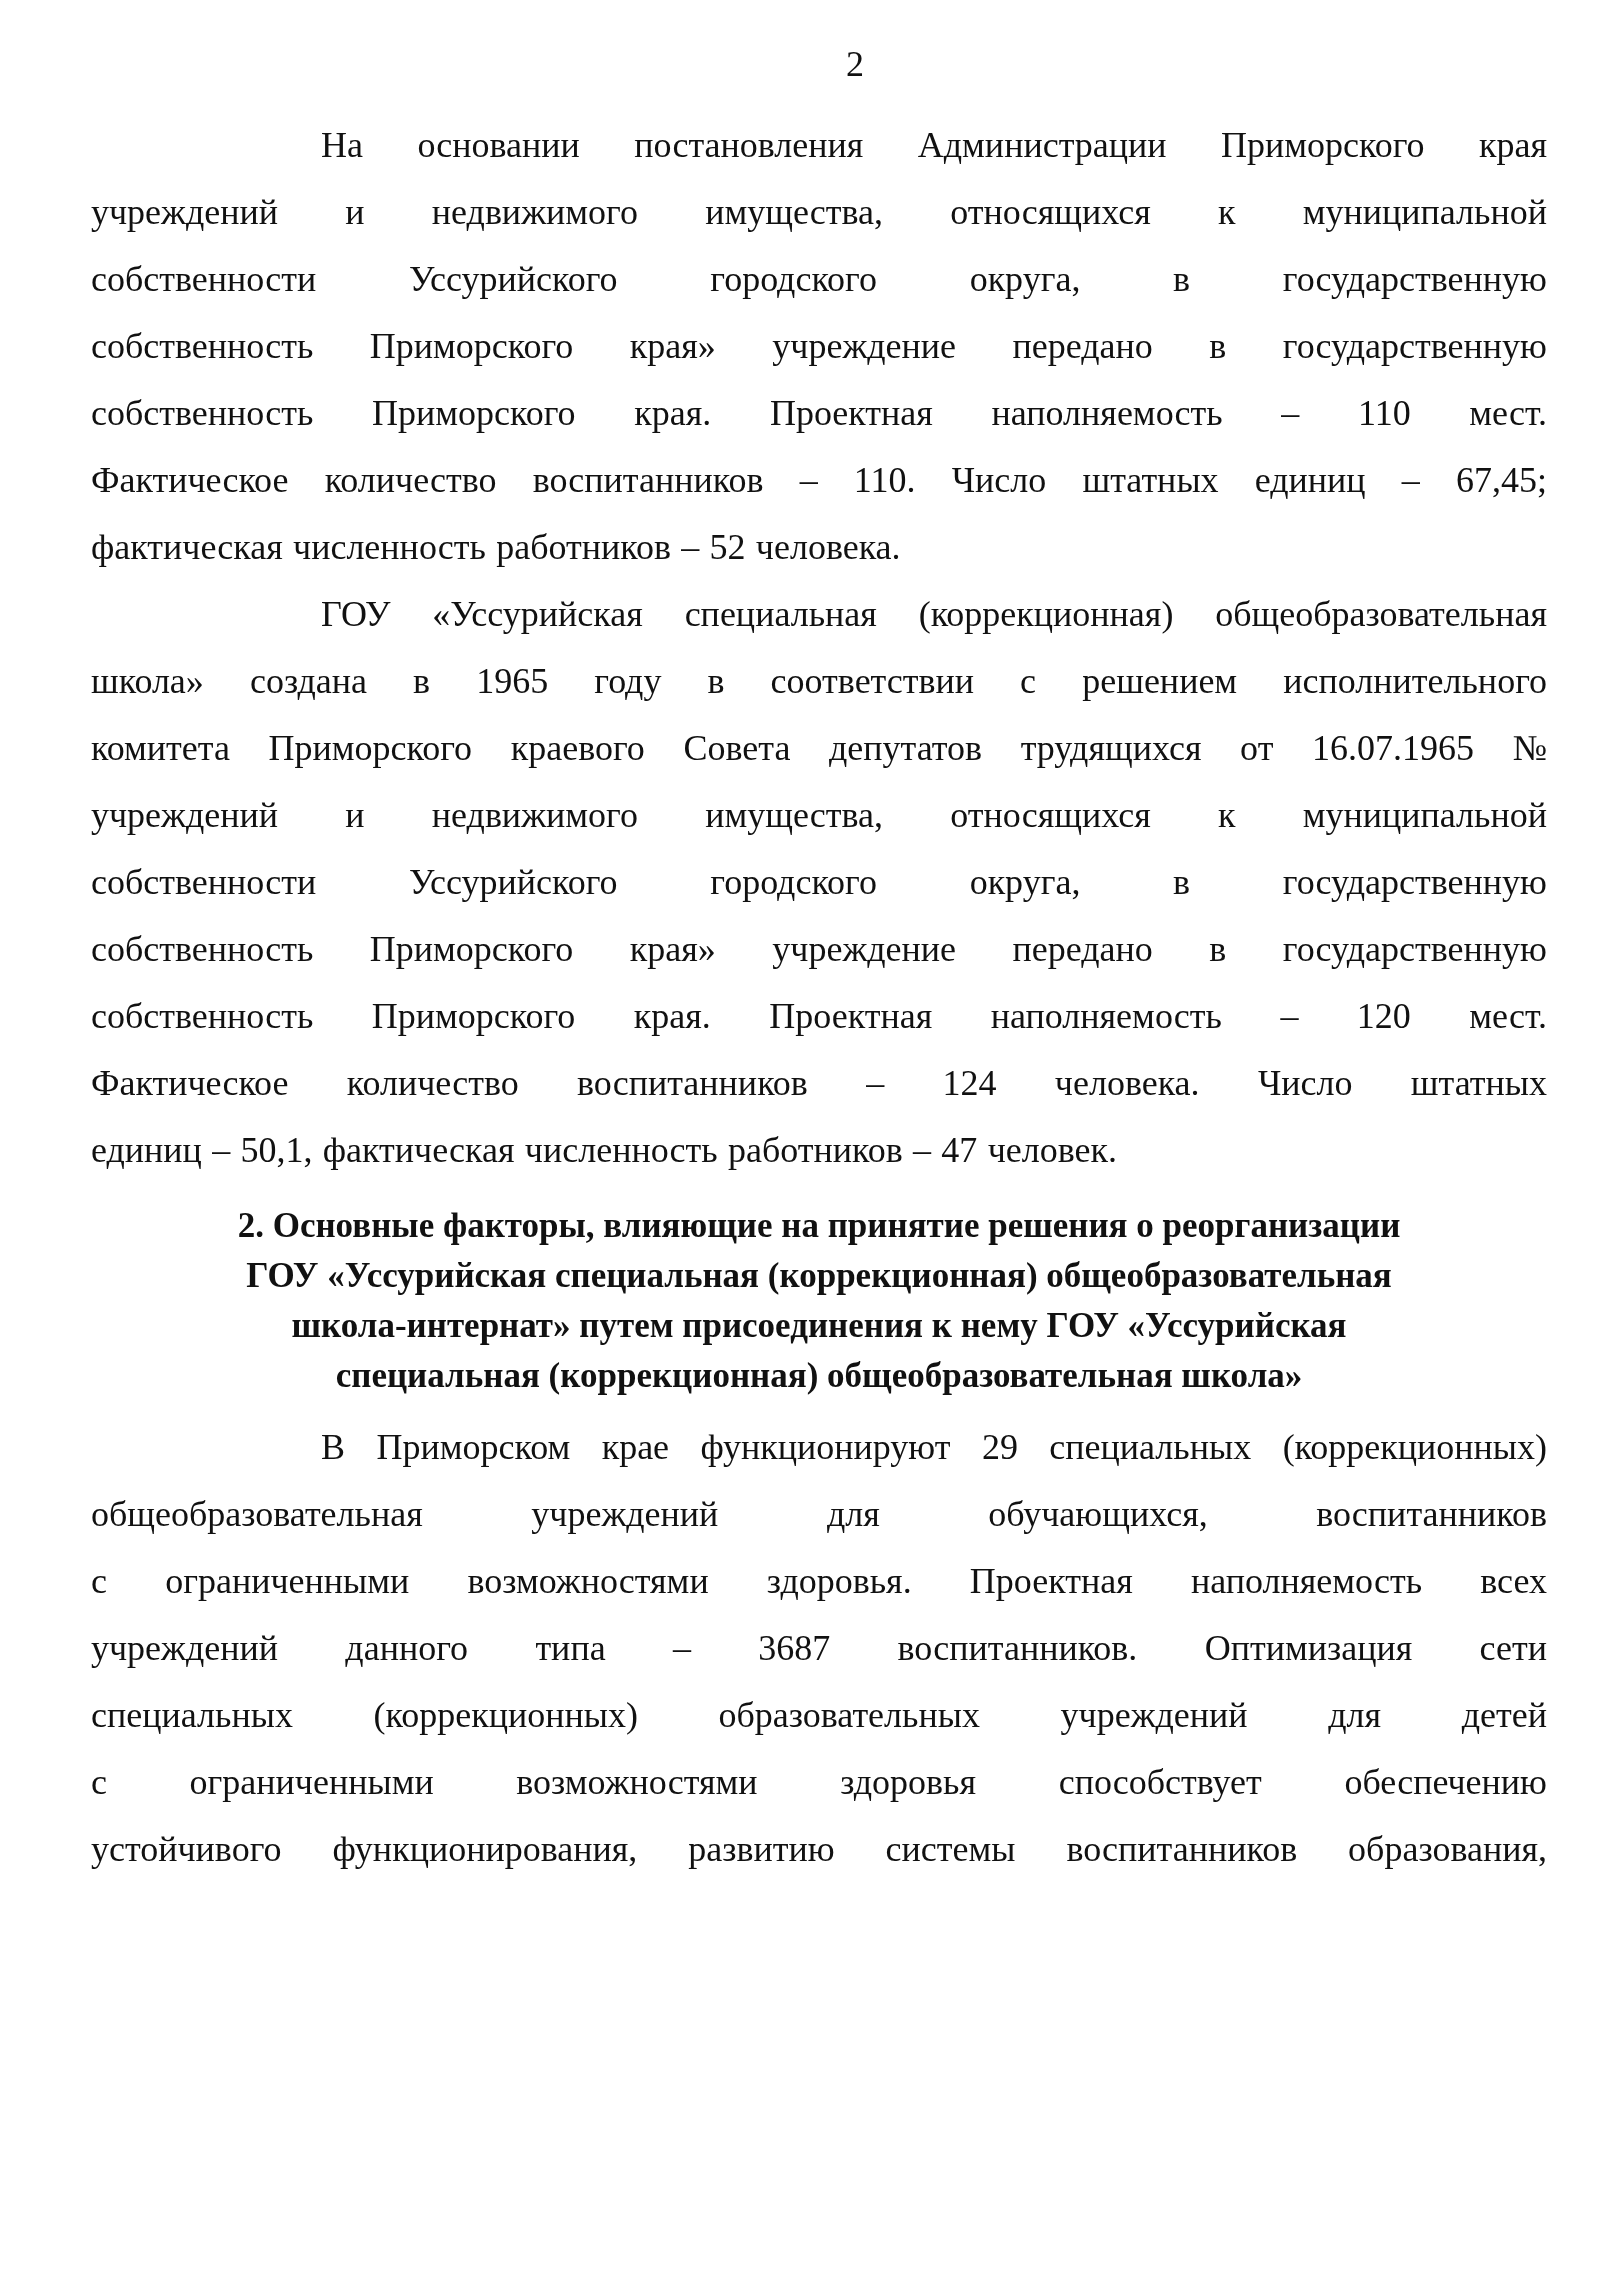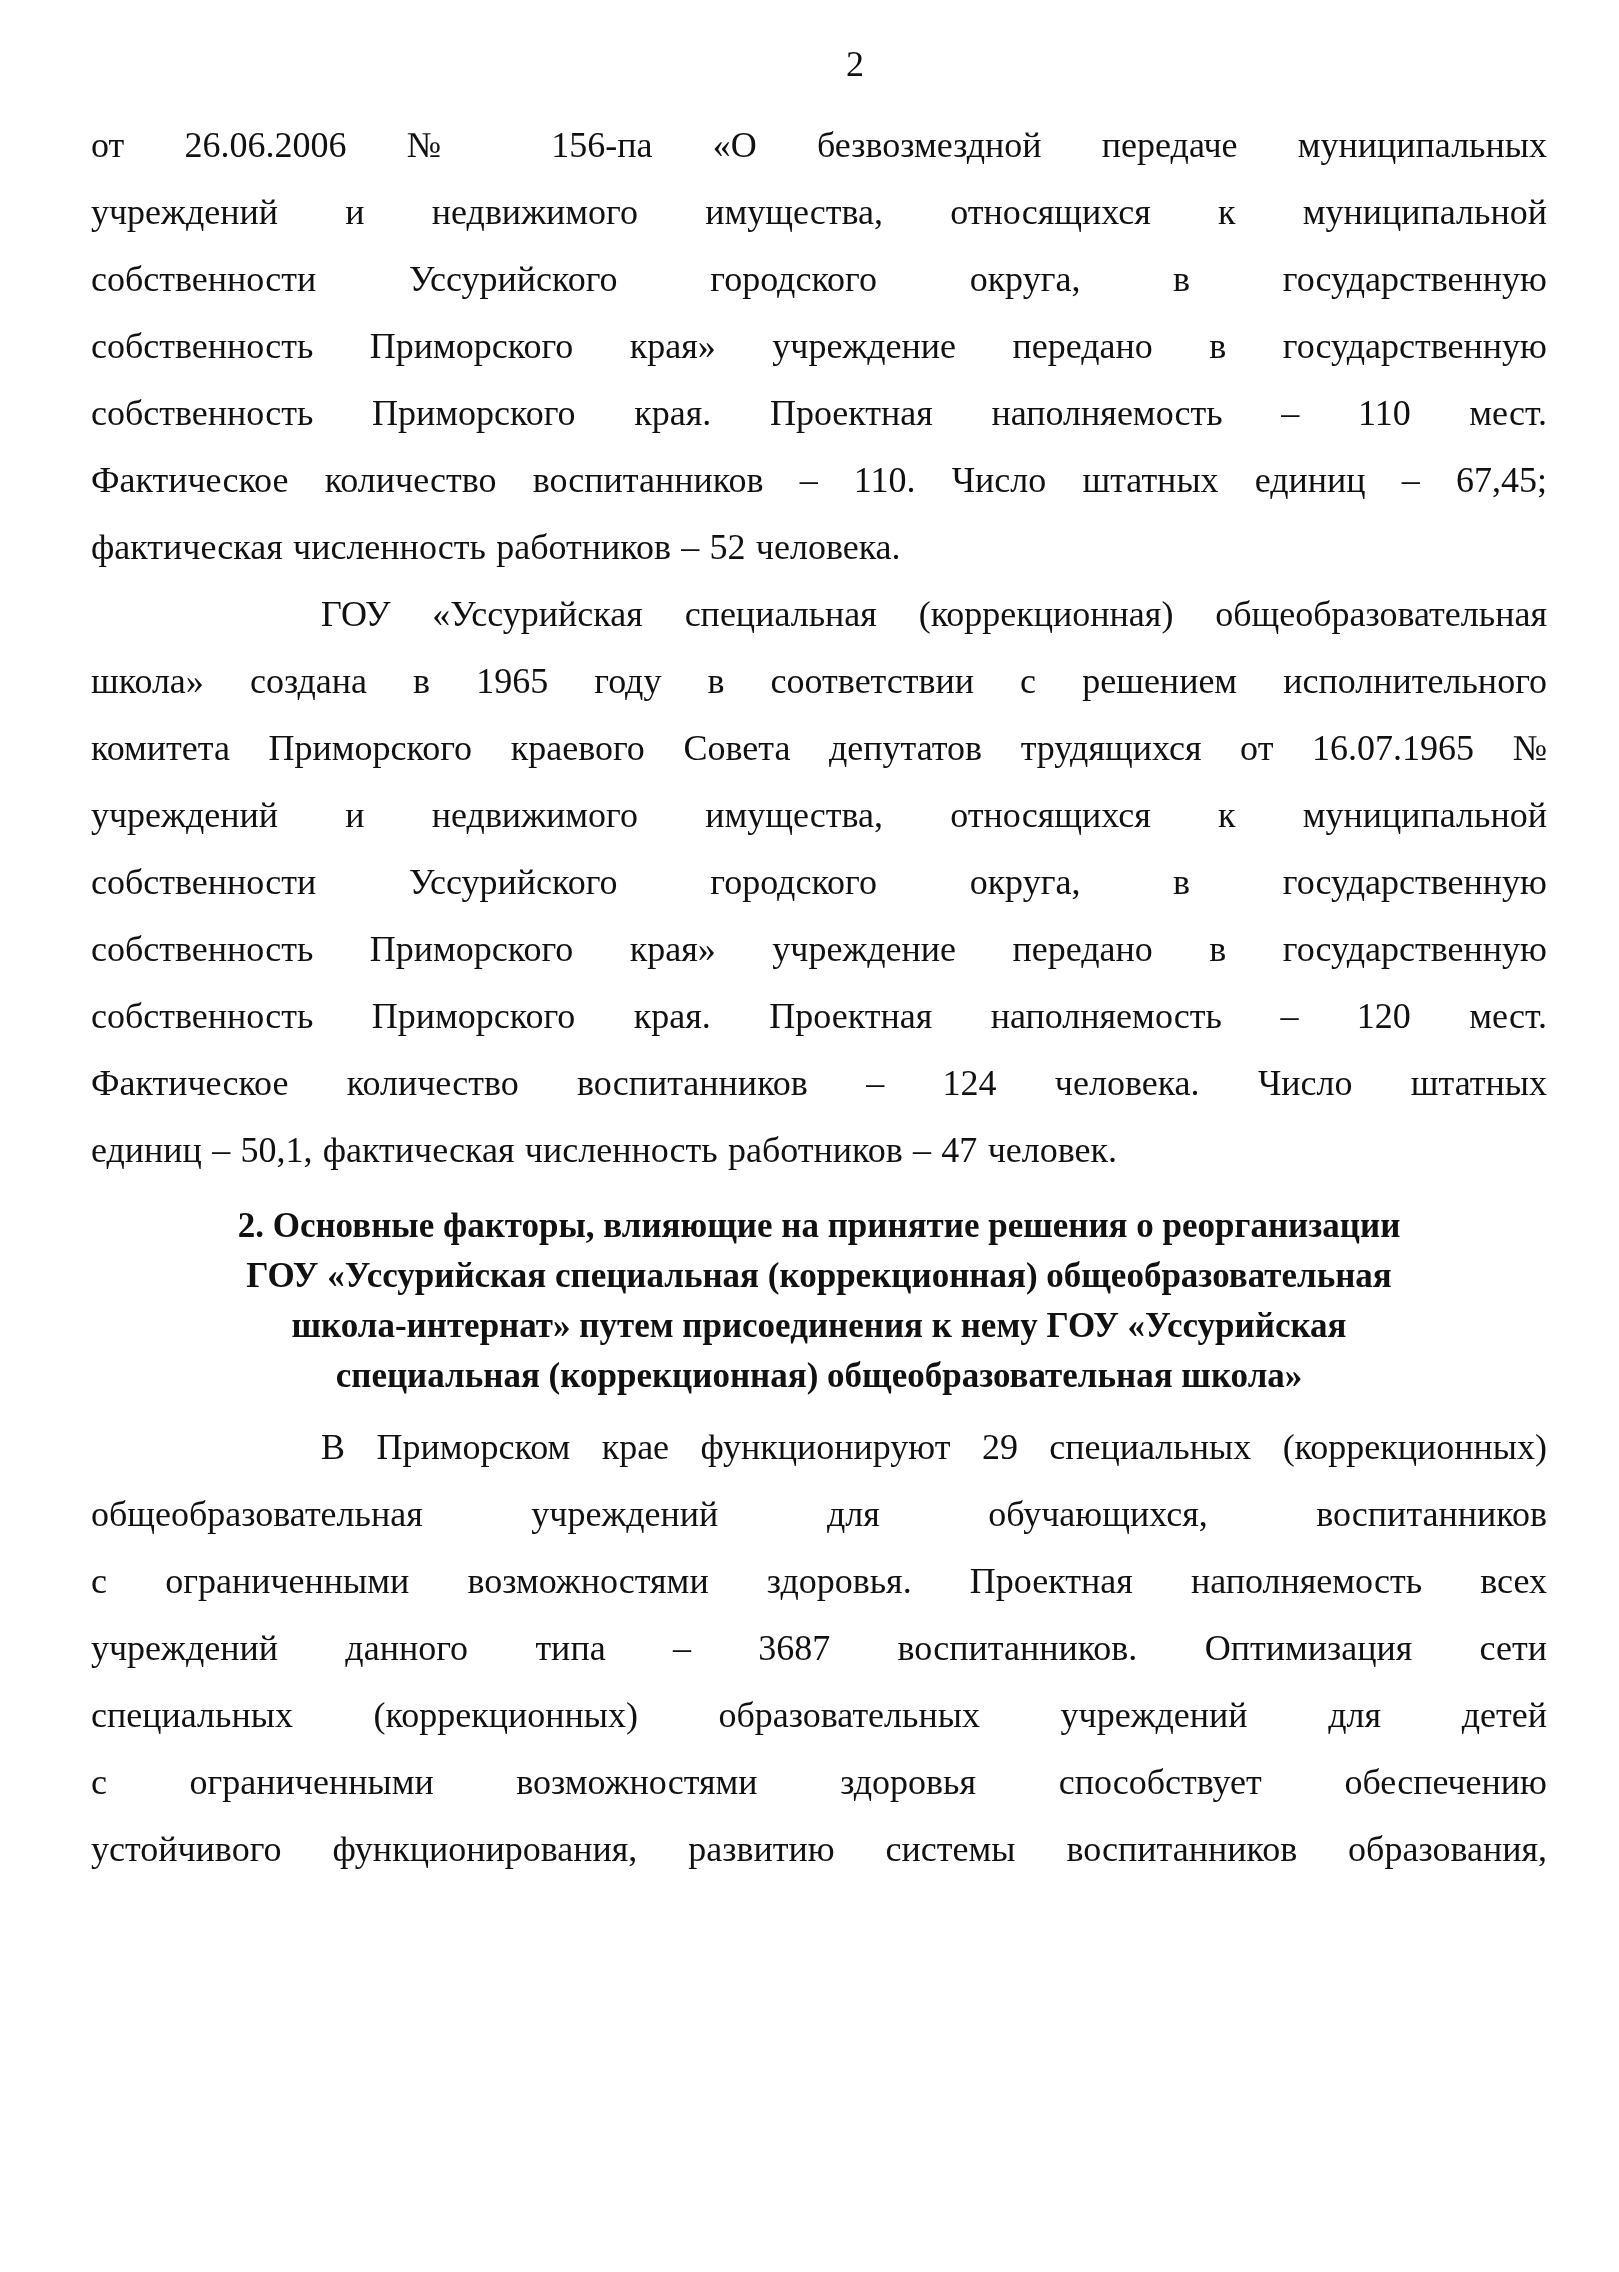--- a/index.html
+++ b/index.html
@@ -60,21 +60,21 @@
     text-align: center;
   }
 </style>
 </head>
 <body>
 
 <div class="page" style="background: rgb(255, 255, 255); color: rgb(17, 17, 17);">
   <div class="page-number">2</div>
   <div class="doc">
       <div class="para body">
-        <div class="line">от 26.06.2006 № 156-па «О безвозмездной передаче муниципальных</div>
+        <div class="line first">На основании постановления Администрации Приморского края</div>
         <div class="line">учреждений и недвижимого имущества, относящихся к муниципальной</div>
         <div class="line">собственности Уссурийского городского округа, в государственную</div>
         <div class="line">собственность Приморского края» учреждение передано в государственную</div>
         <div class="line">собственность Приморского края. Проектная наполняемость – 110 мест.</div>
         <div class="line">Фактическое количество воспитанников – 110. Число штатных единиц – 67,45;</div>
         <div class="line last">фактическая численность работников – 52 человека.</div>
       </div>
       <div class="para body">
         <div class="line first">ГОУ «Уссурийская специальная (коррекционная) общеобразовательная</div>
         <div class="line">школа» создана в 1965 году в соответствии с решением исполнительного</div>

